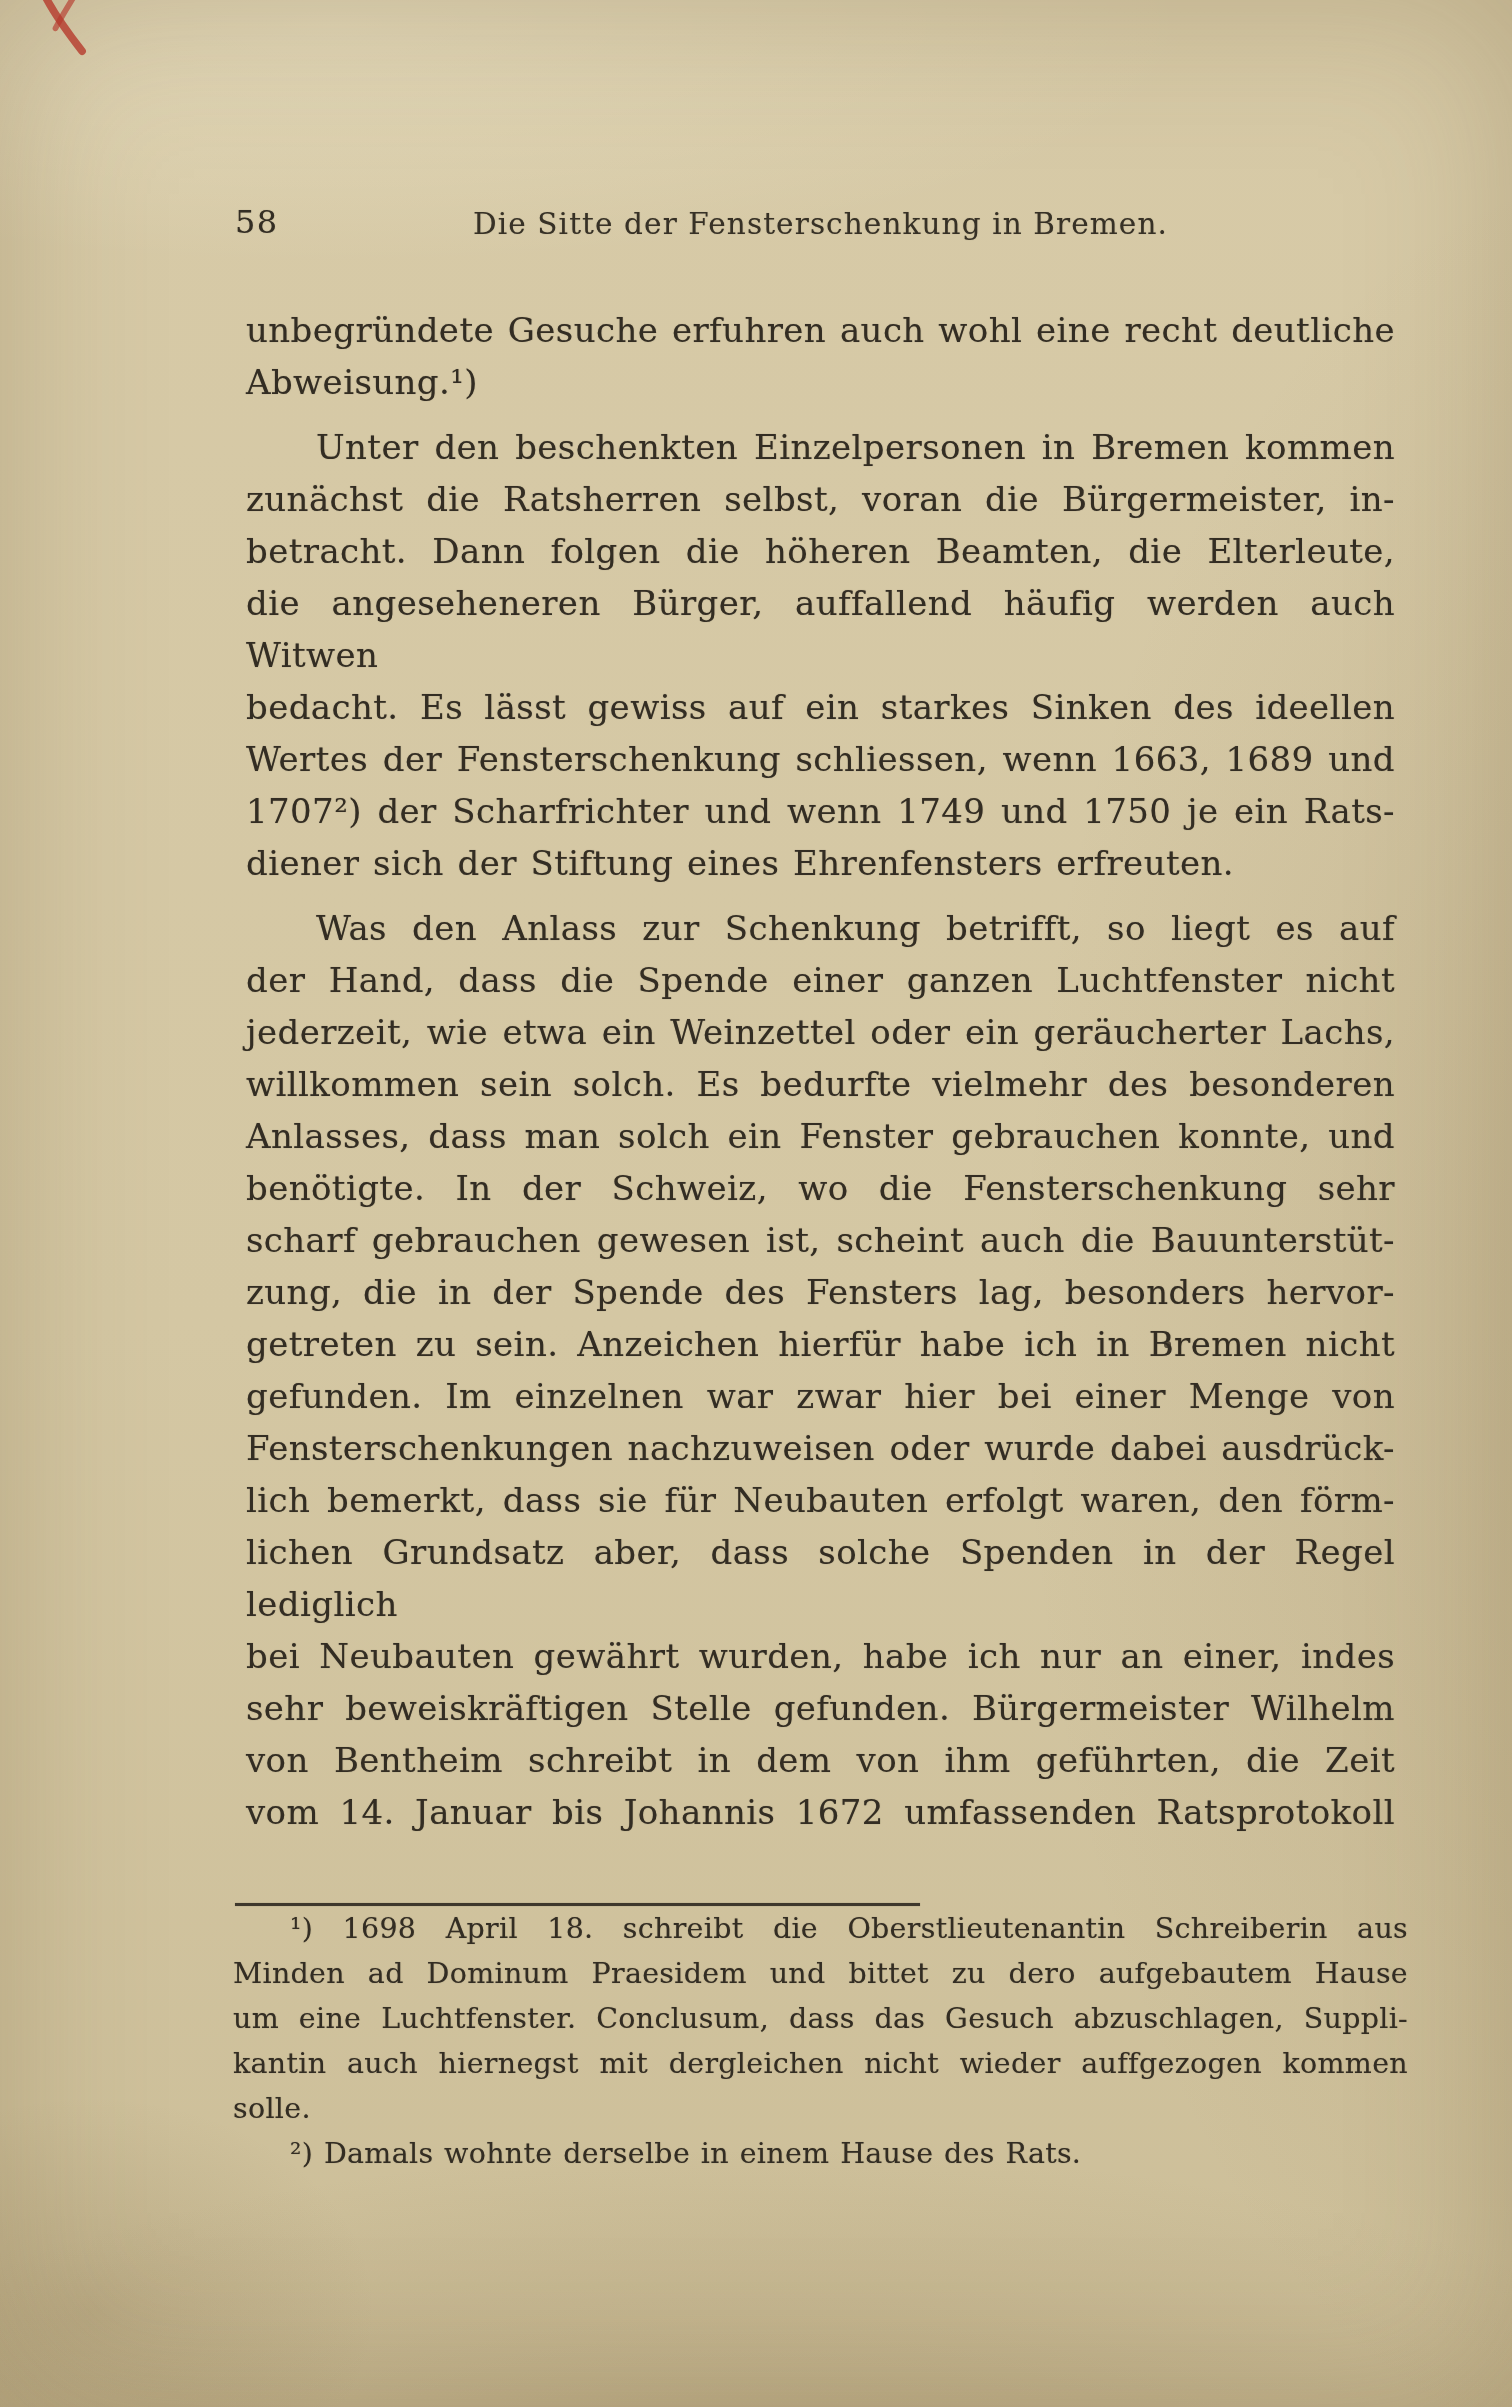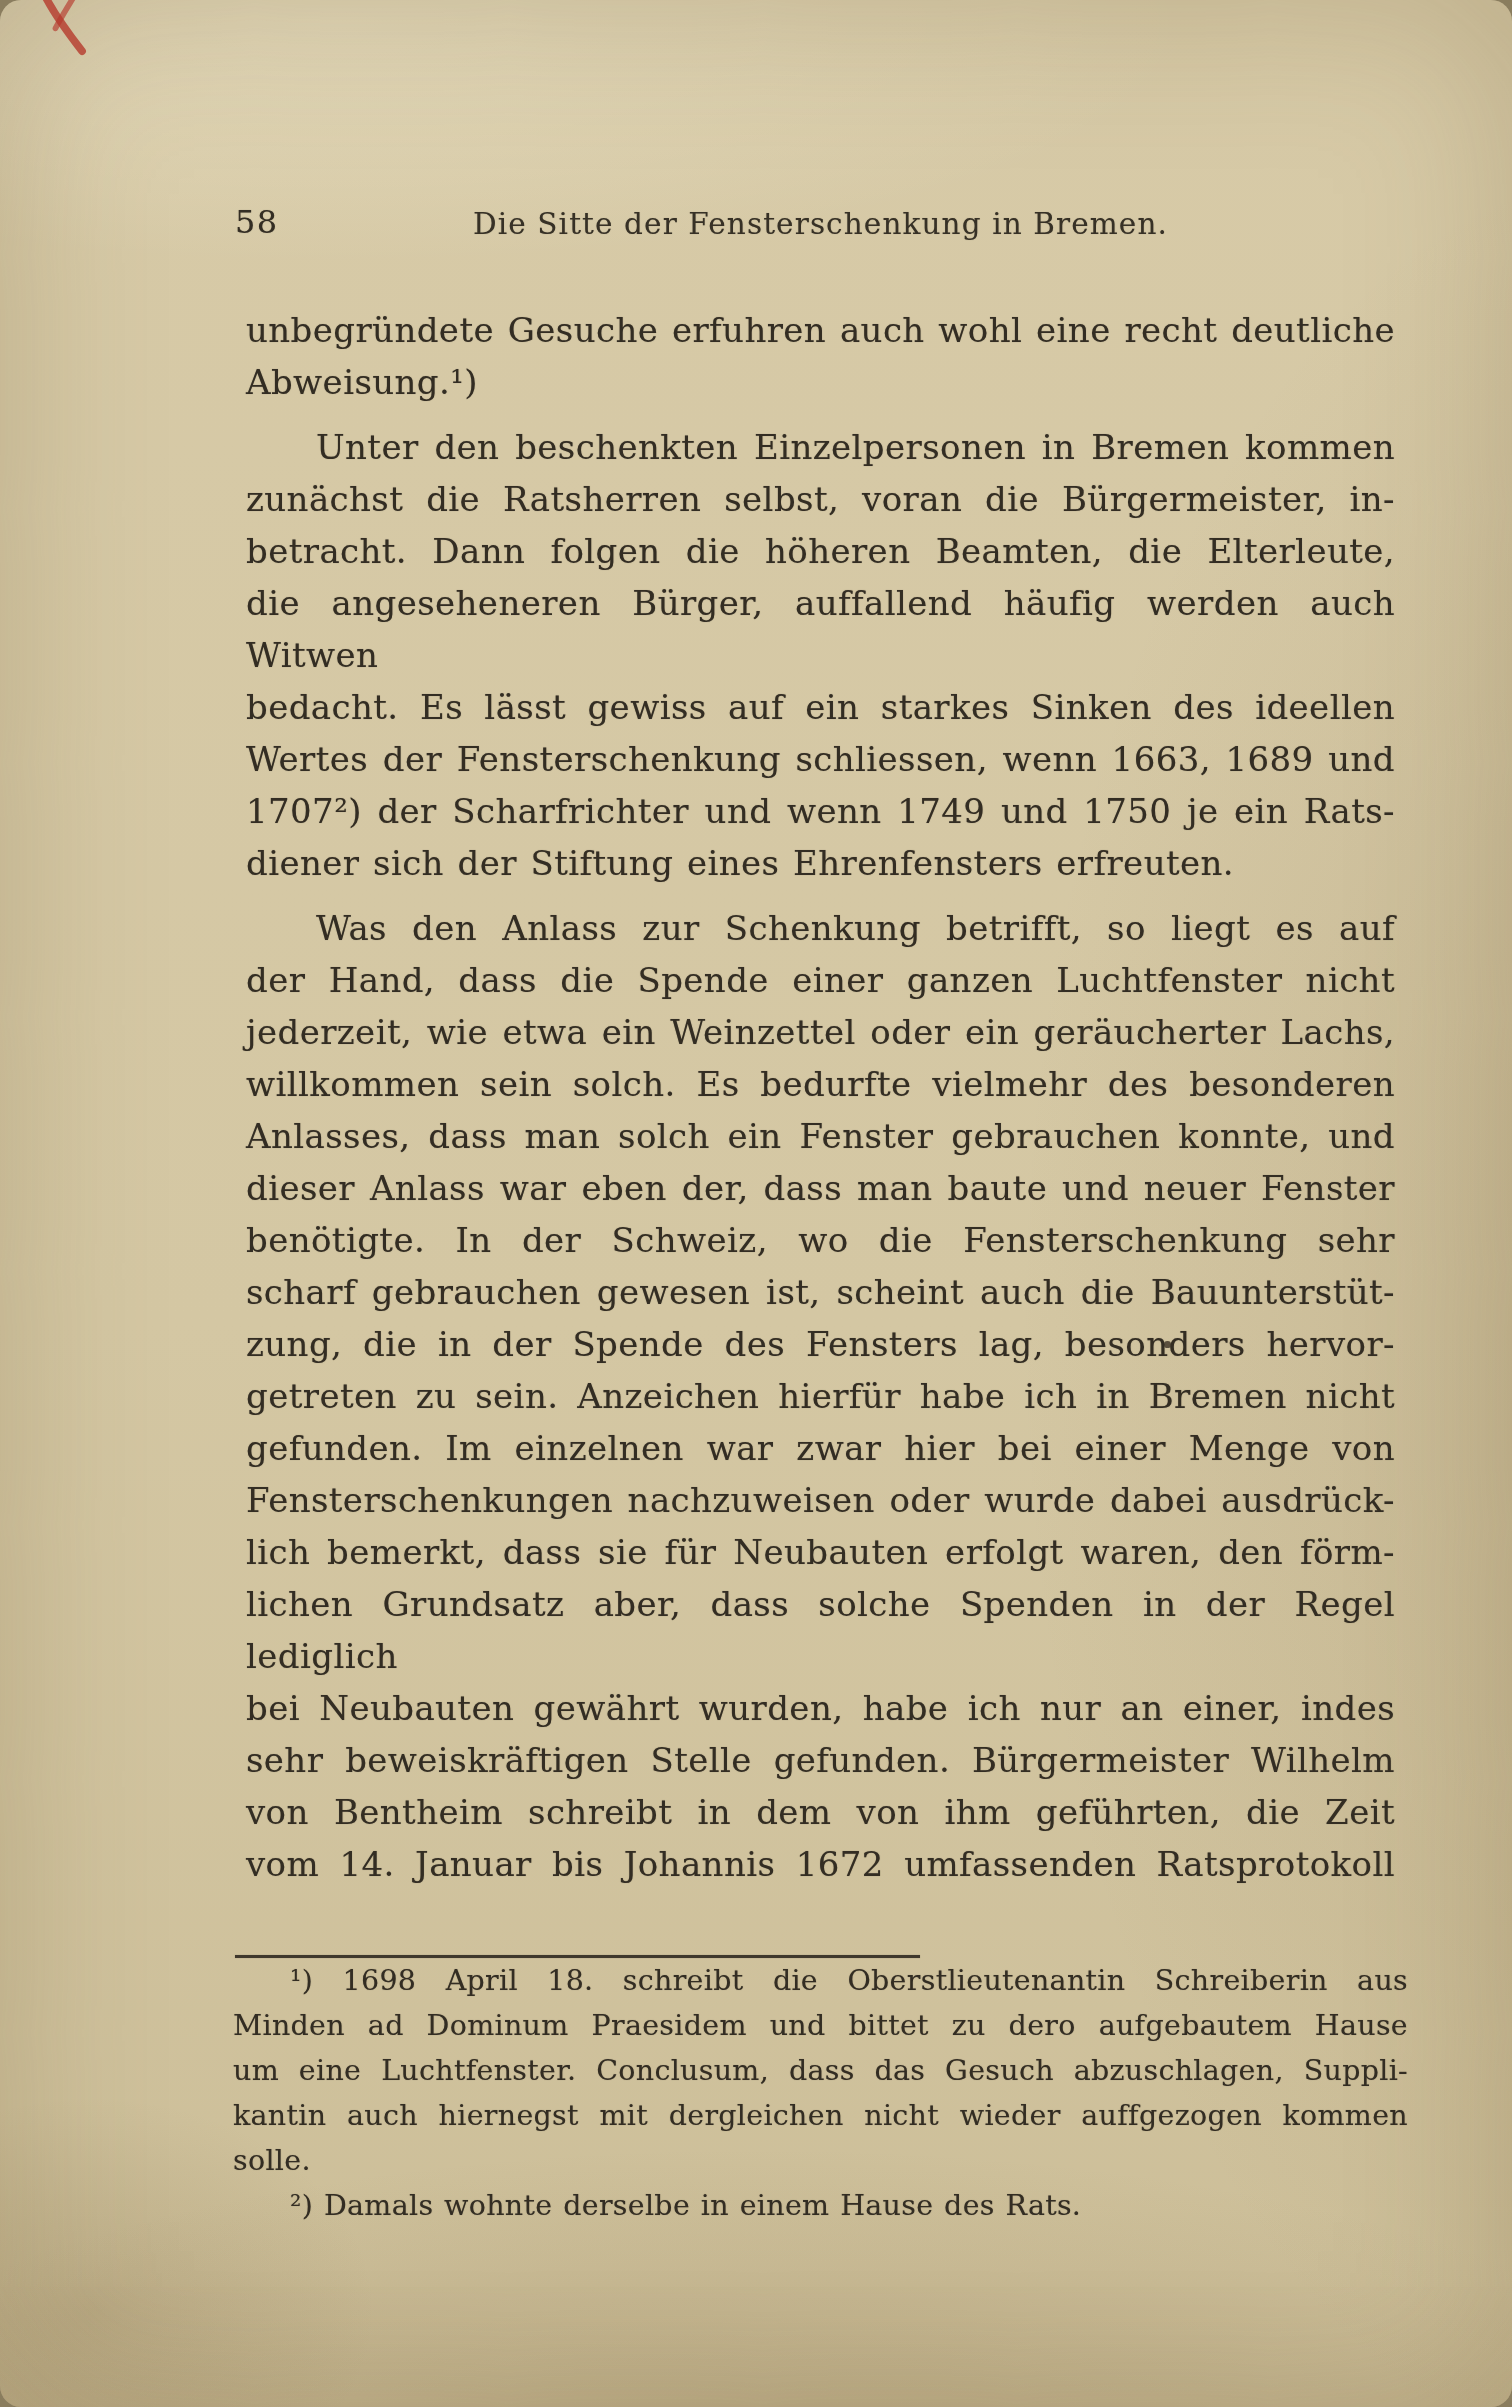--- a/index.html
+++ b/index.html
@@ -13,21 +13,20 @@
     background-color: #d4c7a3;
     background-image:
       radial-gradient(ellipse 1236px 342px at 22% 1%, rgba(255, 250, 228, 0.28), transparent 70%),
       radial-gradient(ellipse 856px 1617px at 108% 55%, rgba(120, 95, 55, 0.16), transparent 72%),
       radial-gradient(ellipse 1427px 495px at 50% 104%, rgba(115, 92, 55, 0.22), transparent 72%),
       radial-gradient(ellipse 380px 285px at 6% 96%, rgba(110, 88, 50, 0.18), transparent 75%),
       linear-gradient(180deg, #d7caa7 0%, #d4c7a3 55%, #ccbe98 100%);
     box-shadow: inset 0 0 162px rgba(108, 86, 48, 0.28);
     font-family: "DejaVu Serif", "Liberation Serif", serif;
     color: #332d23;
-    border-radius: 21px;
   }
 
   .page * { box-sizing: border-box; }
 
   .content {
     position: absolute;
     left: 233px;
     top: 185px;
     width: 1175px;
   }
@@ -137,21 +136,20 @@
           <div class="line">Wertes der Fensterschenkung schliessen, wenn 1663, 1689 und</div>
           <div class="line">1707²) der Scharfrichter und wenn 1749 und 1750 je ein Rats-</div>
           <div class="line last">diener sich der Stiftung eines Ehrenfensters erfreuten.</div>
         </div>
         <div class="paragraph">
           <div class="line indent">Was den Anlass zur Schenkung betrifft, so liegt es auf</div>
           <div class="line">der Hand, dass die Spende einer ganzen Luchtfenster nicht</div>
           <div class="line">jederzeit, wie etwa ein Weinzettel oder ein geräucherter Lachs,</div>
           <div class="line">willkommen sein solch. Es bedurfte vielmehr des besonderen</div>
           <div class="line">Anlasses, dass man solch ein Fenster gebrauchen konnte, und</div>
-          <div class="line">dieser Anlass war eben der, dass man baute und neuer Fenster</div>
           <div class="line">benötigte. In der Schweiz, wo die Fensterschenkung sehr</div>
           <div class="line">scharf gebrauchen gewesen ist, scheint auch die Bauunterstüt-</div>
           <div class="line">zung, die in der Spende des Fensters lag, besonders hervor-</div>
           <div class="line">getreten zu sein. Anzeichen hierfür habe ich in Bremen nicht</div>
           <div class="line">gefunden. Im einzelnen war zwar hier bei einer Menge von</div>
           <div class="line">Fensterschenkungen nachzuweisen oder wurde dabei ausdrück-</div>
           <div class="line">lich bemerkt, dass sie für Neubauten erfolgt waren, den förm-</div>
           <div class="line">lichen Grundsatz aber, dass solche Spenden in der Regel lediglich</div>
           <div class="line">bei Neubauten gewährt wurden, habe ich nur an einer, indes</div>
           <div class="line">sehr beweiskräftigen Stelle gefunden. Bürgermeister Wilhelm</div>

